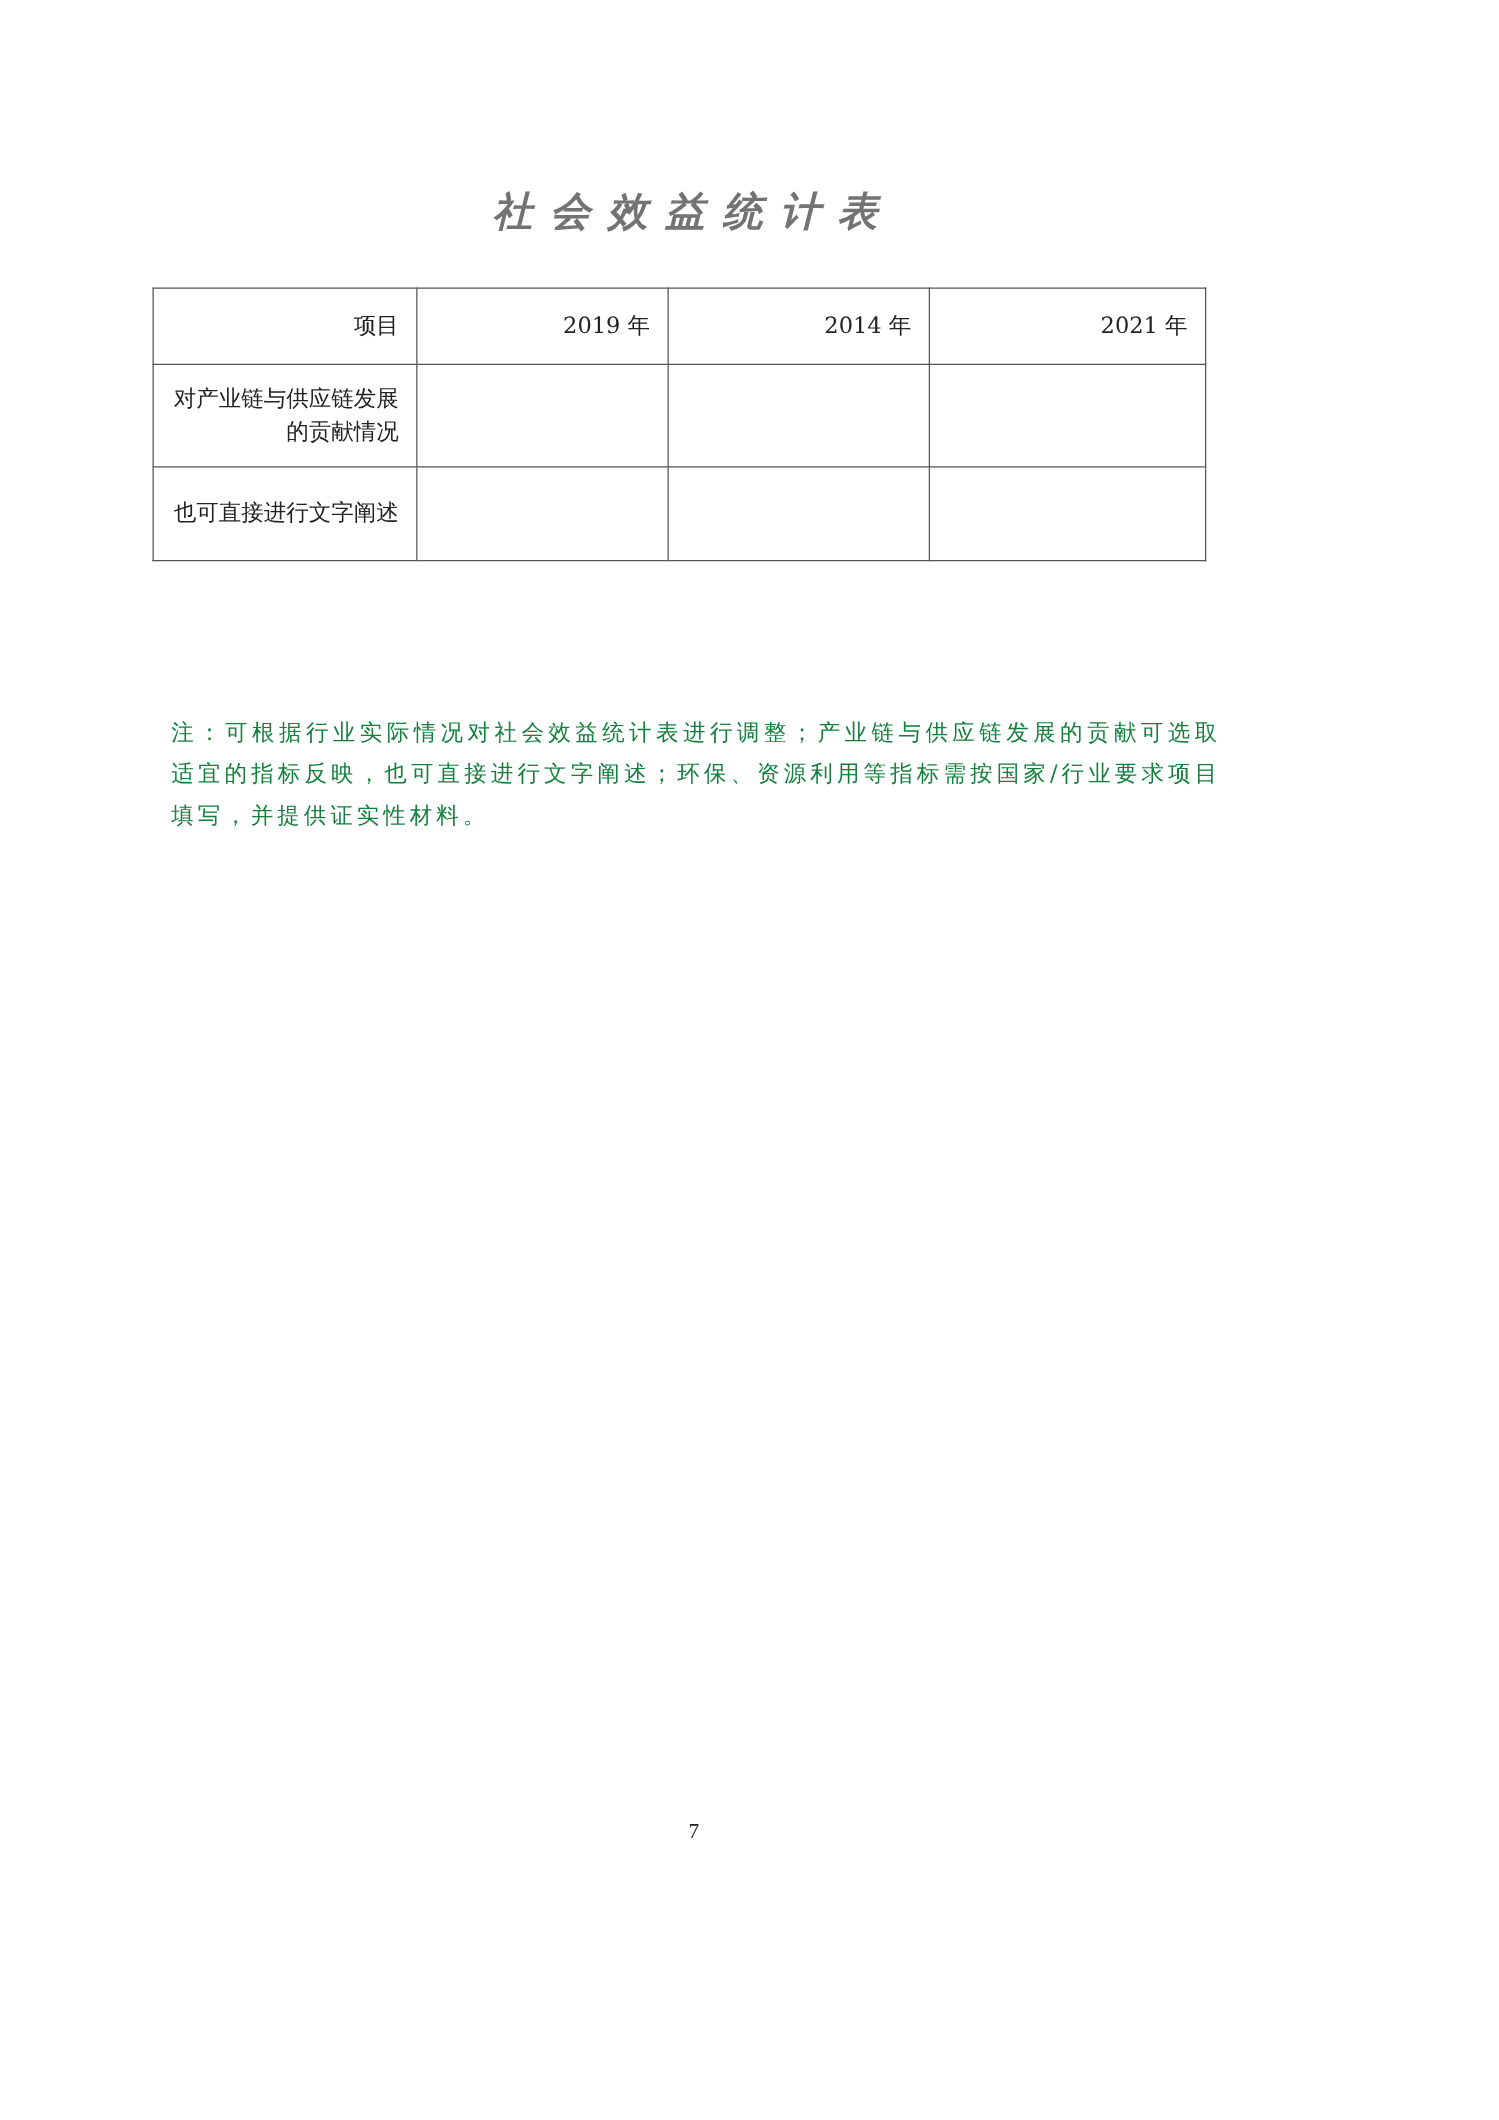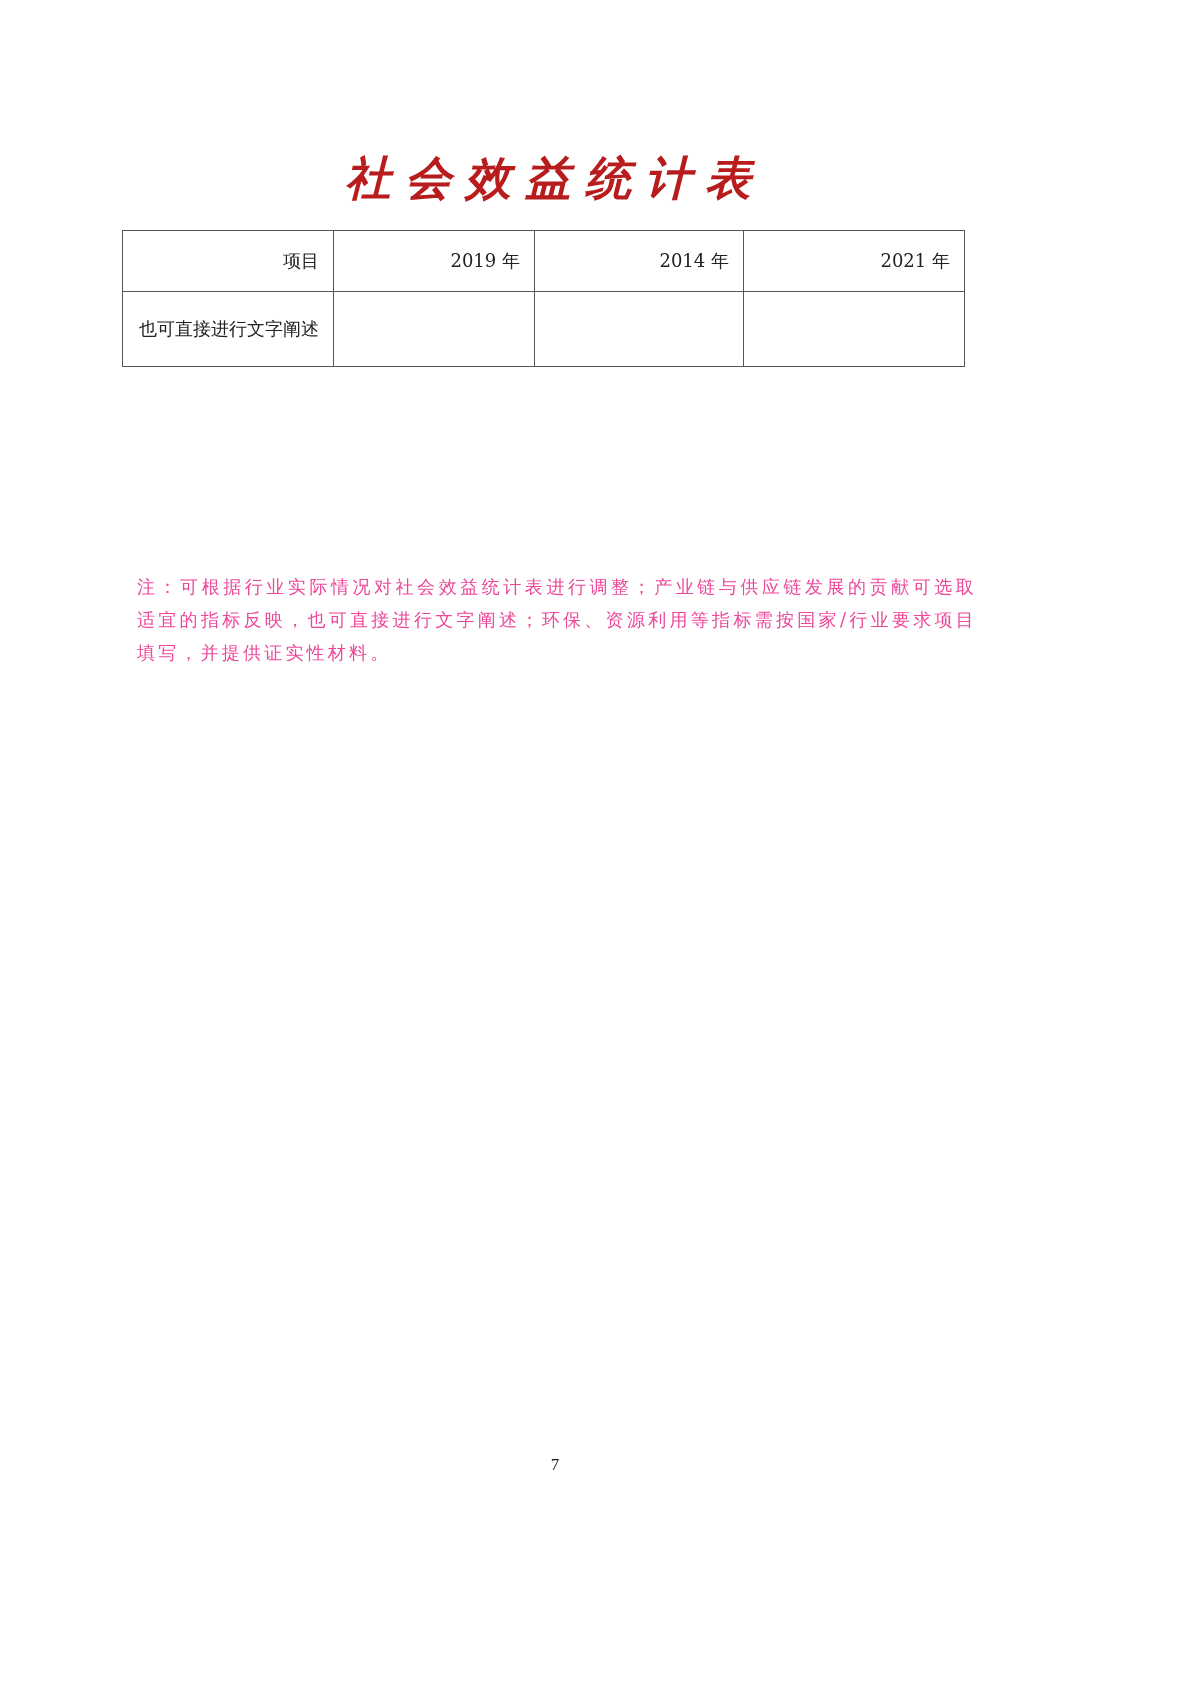--- a/index.html
+++ b/index.html
@@ -1,34 +1,34 @@
 <!DOCTYPE html>
 <html><head>
 <meta charset="utf-8">
 <style>
   html, body { margin: 0; padding: 0; background: #ffffff; }
   body { width: 1199px; height: 1696px; position: relative; overflow: hidden;
          font-family: "DejaVu Serif", "Liberation Serif", serif; color: #222; }
   .title { position: absolute; top: 148px; left: 0; width: 1110px; text-align: center;
-           font-size: 46px; letter-spacing: 14px; font-weight: bold;
-           font-family: "DejaVu Serif", serif; font-style: italic; color: #b91c1c; }
+           font-size: 32px; letter-spacing: 14px; font-weight: bold;
+           font-family: "DejaVu Serif", serif; font-style: italic; color: #737373; }
   table.stats { position: absolute; left: 122px; top: 230px; border-collapse: collapse;
                 width: 842px; table-layout: fixed; }
   table.stats td, table.stats th { border: 1.5px solid #555; text-align: right;
                 vertical-align: middle; font-weight: normal; font-size: 18px;
                 font-family: "DejaVu Serif", "Liberation Serif", serif; color: #222;
                 line-height: 26px; padding: 0 14px; }
   table.stats tr.head th { height: 60px; }
   table.stats tr.r1 td { height: 81px; }
   table.stats tr.r2 td { height: 74px; }
   table.stats tr.r3 td { height: 80px; }
   col.c0 { width: 211px; } col.c1 { width: 201px; } col.c2 { width: 209px; } col.c3 { width: 221px; }
   .note { position: absolute; left: 137px; top: 570px; width: 840px; font-size: 18px;
           line-height: 33px; letter-spacing: 3.2px; text-align: justify;
-          font-family: "DejaVu Serif", "Liberation Serif", serif; color: #ec4899; }
+          font-family: "DejaVu Serif", "Liberation Serif", serif; color: #15803d; }
   .page-num { position: absolute; top: 1455px; left: 0; width: 1110px; text-align: center;
               font-size: 17px; font-family: "Liberation Serif", serif; color: #222; }
 </style>
 </head>
 <body>
 
 <div class="title">社会效益统计表</div>
 
 <table class="stats">
   <colgroup>
@@ -37,20 +37,26 @@
       <col class="c2">
       <col class="c3">
     </colgroup>
   <tbody>
       <tr class="head">
     <th>项目</th>
     <th>2019 年</th>
     <th>2014 年</th>
     <th>2021 年</th>
   </tr>
+  <tr class="r1">
+    <td>对产业链与供应链发展的贡献情况</td>
+    <td></td>
+    <td></td>
+    <td></td>
+  </tr>
   <tr class="r2">
     <td>也可直接进行文字阐述</td>
     <td></td>
     <td></td>
     <td></td>
   </tr>
 </tbody>
   </table>
 
 <div class="note">注：可根据行业实际情况对社会效益统计表进行调整；产业链与供应链发展的贡献可选取适宜的指标反映，也可直接进行文字阐述；环保、资源利用等指标需按国家/行业要求项目填写，并提供证实性材料。</div>

